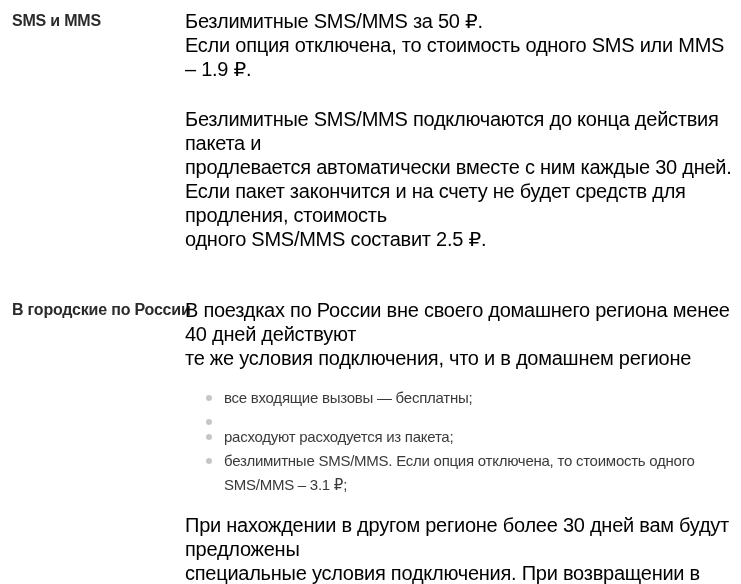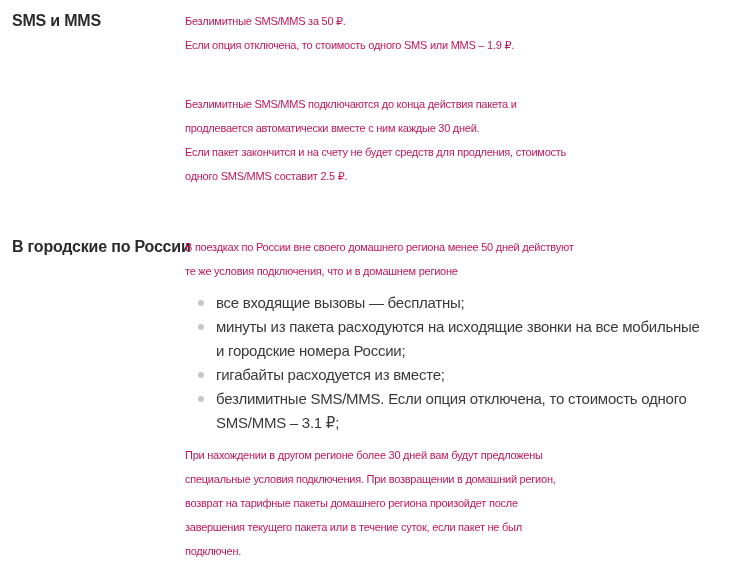--- a/index.html
+++ b/index.html
@@ -30,32 +30,32 @@
     margin: 0;
     font-size: 16px;
     line-height: 24px;
     font-weight: bold;
     color: #2b2b2b;
     white-space: nowrap;
     letter-spacing: -0.2px;
   }
   .para {
     margin: 0;
-    font-size: 11px;
+    font-size: 20px;
     line-height: 24px;
     letter-spacing: -0.25px;
-    color: #be185d;
+    color: #000000;
     white-space: pre-line;
   }
   .para-gap {
-    margin-top: 35px;
+    margin-top: 26px;
   }
   .bullets {
     list-style: none;
-    margin: 8px;
+    margin: 16px;
     padding: 0;
   }
   .bullet-item {
     display: flex;
     align-items: flex-start;
   }
   .dot {
     flex: 0 0 auto;
     width: 6px;
     height: 6px;
@@ -87,35 +87,33 @@
       <p class="para para-gap">Безлимитные SMS/MMS подключаются до конца действия пакета и
 продлевается автоматически вместе с ним каждые 30 дней.
 Если пакет закончится и на счету не будет средств для продления, стоимость
 одного SMS/MMS составит 2.5 ₽.</p>
     </div>
   </section>
 
   <section class="row row-travel">
     <h3 class="label">В городские по России</h3>
     <div class="content">
-      <p class="para">В поездках по России вне своего домашнего региона менее 50 дней действуют
+      <p class="para">В поездках по России вне своего домашнего региона менее 40 дней действуют
 те же условия подключения, что и в домашнем регионе</p>
       <ul class="bullets">
         <li class="bullet-item">
           <span class="dot"></span>
           <span class="bullet-text">все входящие вызовы — бесплатны;</span>
         </li>
         <li class="bullet-item">
           <span class="dot"></span>
-          <span class="bullet-text">минуты из пакета расходуются на исходящие звонки на все мобильные
-и городские номера России;</span>
         </li>
         <li class="bullet-item">
           <span class="dot"></span>
-          <span class="bullet-text">гигабайты расходуется из вместе;</span>
+          <span class="bullet-text">расходуют расходуется из пакета;</span>
         </li>
         <li class="bullet-item">
           <span class="dot"></span>
           <span class="bullet-text">безлимитные SMS/MMS. Если опция отключена, то стоимость одного
 SMS/MMS – 3.1 ₽;</span>
         </li>
       </ul>
       <p class="para outro">При нахождении в другом регионе более 30 дней вам будут предложены
 специальные условия подключения. При возвращении в домашний регион,
 возврат на тарифные пакеты домашнего региона произойдет после

